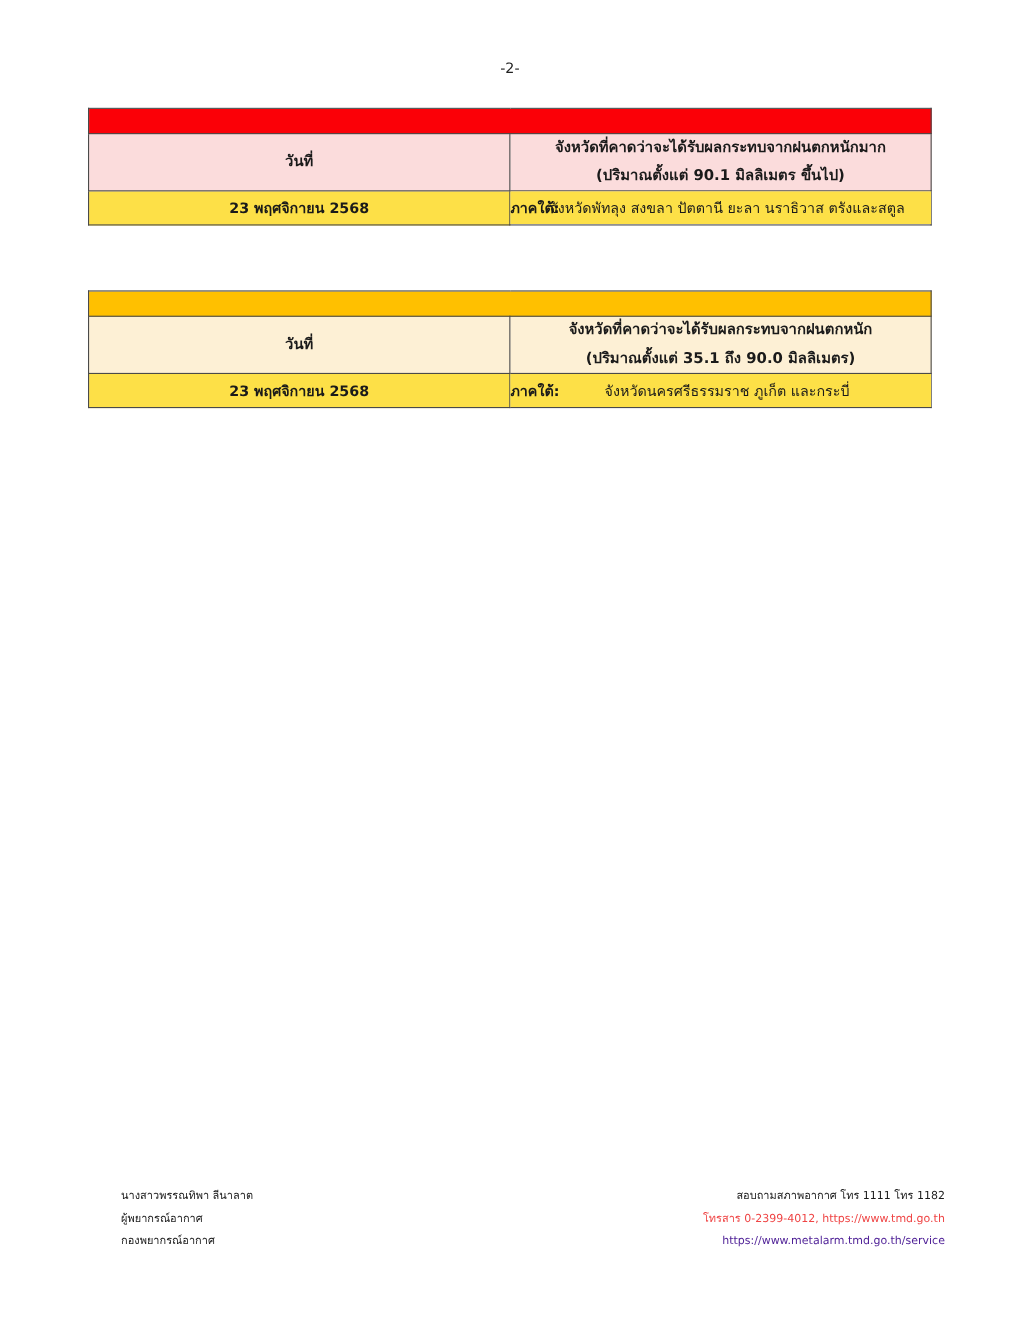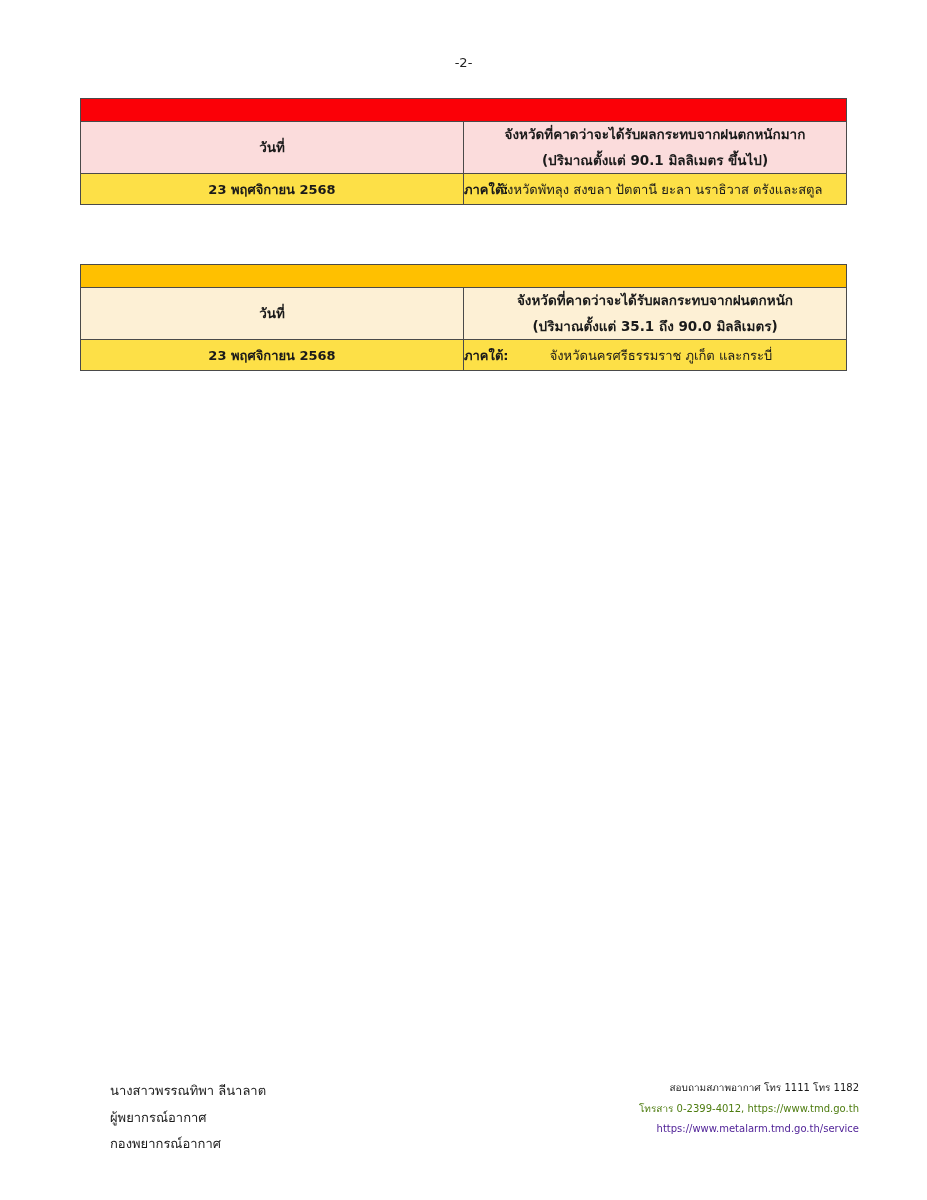--- a/index.html
+++ b/index.html
@@ -103,35 +103,35 @@
     position: absolute;
     left: 0;
     top: 1078px;
     width: 927px;
     height: 110px;
   }
   .footer-left {
     position: absolute;
     left: 110px;
     top: 0;
-    font-size: 13px;
+    font-size: 10px;
     line-height: 2.05;
     color: #1a1a1a;
   }
   .footer-right {
     position: absolute;
     right: 68px;
     top: 0;
     text-align: right;
     font-size: 10px;
     line-height: 2.05;
     color: #1a1a1a;
   }
   .footer-right .link {
-    color: #4d7c0f;
+    color: #ef4444;
   }
   .footer-right .link-only {
     color: #4c1d95;
   }
 </style>
 </head>
 <body>
 
 <div class="page">
 

